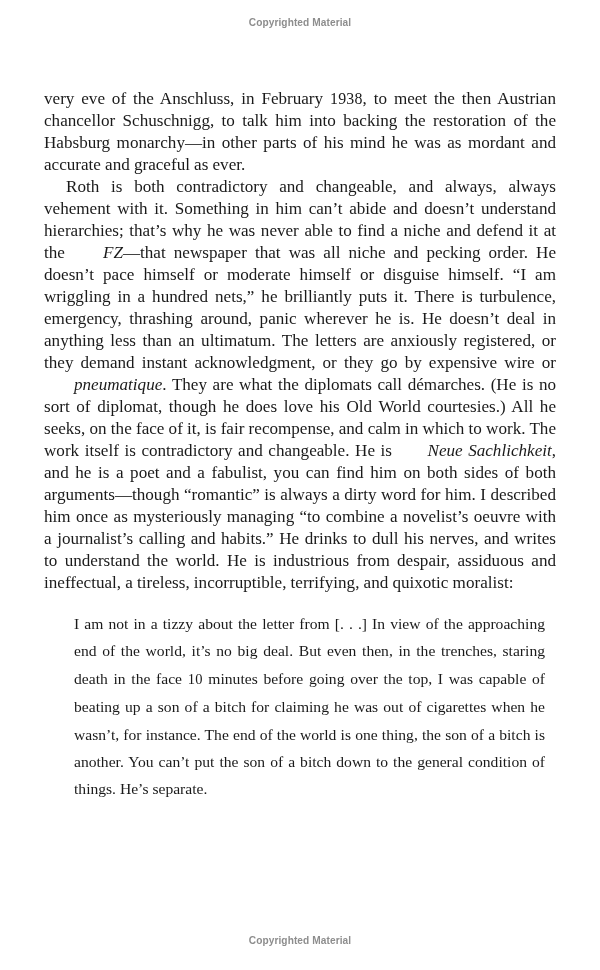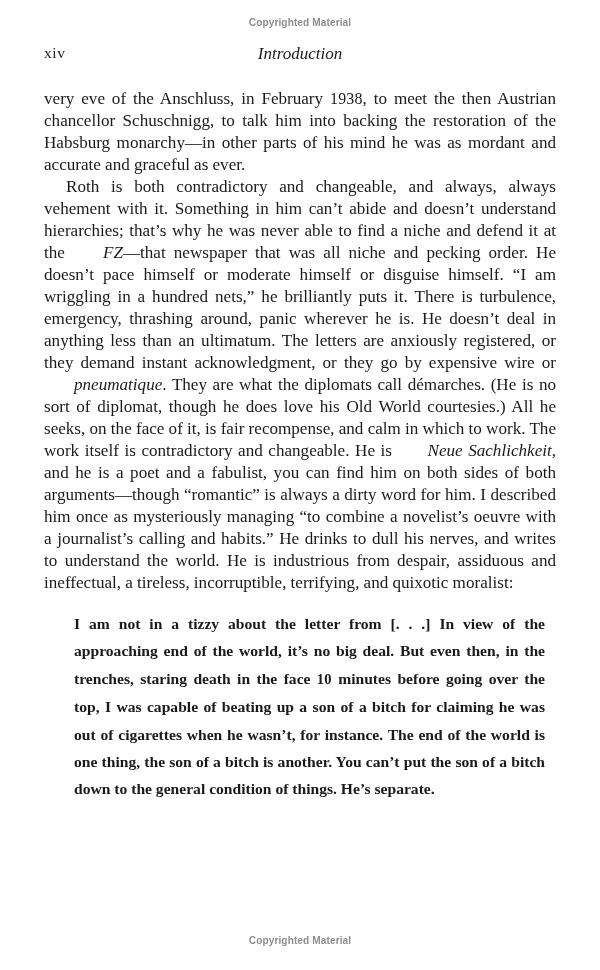--- a/index.html
+++ b/index.html
@@ -93,42 +93,37 @@
     font-size: 15.6px;
     line-height: 27.4px;
     text-align: justify;
     color: #1a1a1a;
   }
   .quote-wrap {
     margin-top: 16px;
     margin-bottom: 36px;
     padding-left: 30px;
     padding-right: 11px;
-    font-weight: bold;
   }
 
   em.it { font-style: italic; margin-left: 30px; }
 
   
   .osf {
     font-size: 0.93em;
     letter-spacing: 0.2px;
   }
 </style>
 </head>
 <body>
 
 <div class="page">
 
   <div class="watermark watermark-top">Copyrighted Material</div>
 
-  <div class="runninghead">
-    <span class="folio">xiv</span>
-    <span class="head-title">Introduction</span>
-  </div>
 
   <div class="column">
 
     <p class="body-par"><span>very eve of the Anschluss, in February </span><span class="osf">1938</span><span>, to meet the then Austrian chancellor Schuschnigg, to talk him into backing the restoration of the Habsburg monarchy—in other parts of his mind he was as mordant and accurate and graceful as ever.</span></p>
 
     <p class="body-par indent"><span>Roth is both contradictory and changeable, and always, always vehement with it. Something in him can’t abide and doesn’t understand hierarchies; that’s why he was never able to find a niche and defend it at the </span><em class="it">FZ</em><span>—that newspaper that was all niche and pecking order. He doesn’t pace himself or moderate himself or disguise himself. “I am wriggling in a hundred nets,” he brilliantly puts it. There is turbulence, emergency, thrashing around, panic wherever he is. He doesn’t deal in anything less than an ultimatum. The letters are anxiously registered, or they demand instant acknowledgment, or they go by expensive wire or </span><em class="it">pneumatique</em><span>. They are what the diplomats call démarches. (He is no sort of diplomat, though he does love his Old World courtesies.) All he seeks, on the face of it, is fair recompense, and calm in which to work. The work itself is contradictory and changeable. He is </span><em class="it">Neue Sachlichkeit</em><span>, and he is a poet and a fabulist, you can find him on both sides of both arguments—though “romantic” is always a dirty word for him. I described him once as mysteriously managing “to combine a novelist’s oeuvre with a journalist’s calling and habits.” He drinks to dull his nerves, and writes to understand the world. He is industrious from despair, assiduous and ineffectual, a tireless, incorruptible, terrifying, and quixotic moralist:</span></p>
 
     <div class="quote-wrap">
       <blockquote class="quote"><span>I am not in a tizzy about the letter from [. . .] In view of the approaching end of the world, it’s no big deal. But even then, in the trenches, staring death in the face </span><span class="osf">10</span><span> minutes before going over the top, I was capable of beating up a son of a bitch for claiming he was out of cigarettes when he wasn’t, for instance. The end of the world is one thing, the son of a bitch is another. You can’t put the son of a bitch down to the general condition of things. He’s separate.</span></blockquote>
     </div>

